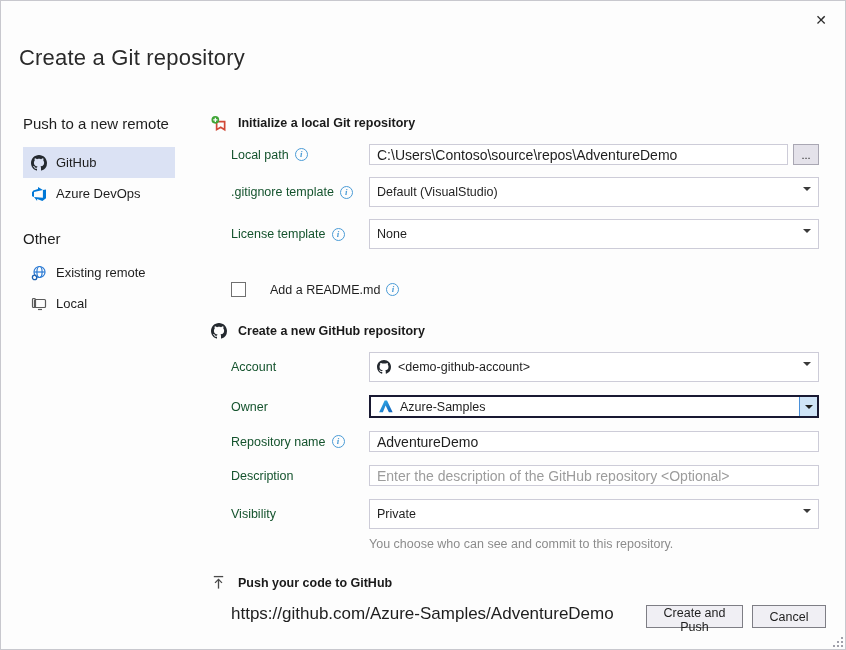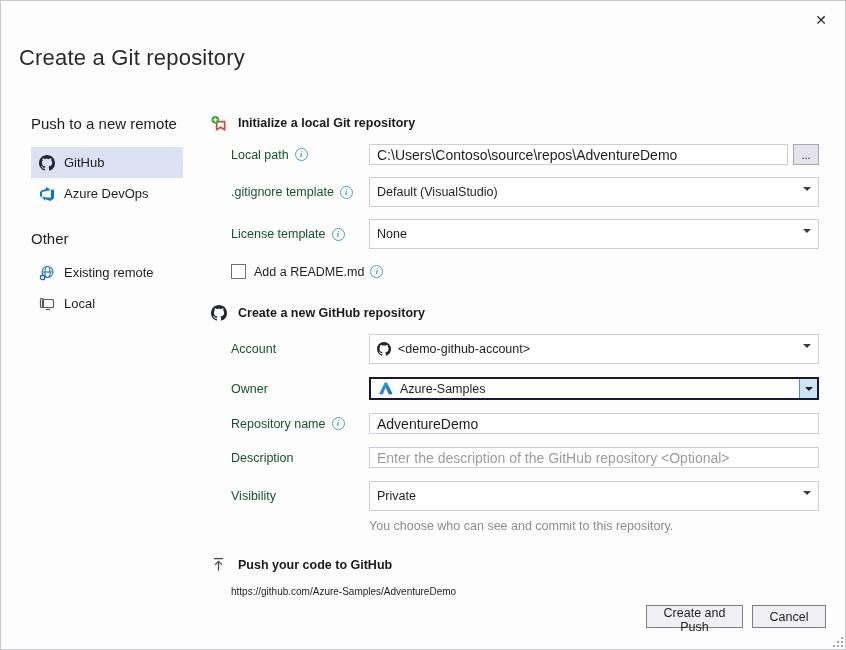--- a/index.html
+++ b/index.html
@@ -14,21 +14,21 @@
   .close-btn {
     position: absolute; top: 8px; right: 12px; width: 24px; height: 22px;
     display: flex; align-items: center; justify-content: center;
     font-size: 14px; color: #2b2b2b; cursor: pointer;
   }
   .title {
     position: absolute; left: 18px; top: 44px;
     font-size: 22px; font-weight: 300; color: #2a2a2a; letter-spacing: .2px;
   }
   
-  .sidebar { position: absolute; left: 30px; top: 114px; width: 152px; }
+  .sidebar { position: absolute; left: 22px; top: 114px; width: 152px; }
   .side-header { font-size: 15px; font-weight: 400; color: #1e1e1e; }
   .side-header.other { margin-top: 21px; }
   .side-list { margin-top: 15px; }
   .side-item {
     height: 31px; display: flex; align-items: center; gap: 9px;
     padding-left: 8px; font-size: 13px; cursor: pointer; border-radius: 0;
   }
   .side-item.selected { background: #dbe2f4; }
   .icon16 { width: 16px; height: 16px; flex: 0 0 16px; display: inline-flex; }
   
@@ -77,28 +77,28 @@
   }
   .combo.focused .dd-btn {
     position: absolute; right: 0; top: 0; width: 18px; height: 19px;
     background: #cfe4f7; border-left: 1px solid #4a90d9;
     display: flex; align-items: center; justify-content: center;
   }
   .combo.focused .dd-btn .caret2 {
     width: 0; height: 0; border-left: 4px solid transparent;
     border-right: 4px solid transparent; border-top: 4px solid #1e1e1e;
   }
-  .checkbox-row { grid-column: 1 / span 2; display: flex; align-items: center; gap: 8px; margin-top: 3px; }
+  .checkbox-row { grid-column: 1 / span 2; display: flex; align-items: center; gap: 24px; margin-top: 21px; }
   .checkbox {
     width: 15px; height: 15px; border: 1px solid #707070; background: #fff; cursor: pointer;
   }
   .cb-label { font-size: 12.5px; display: flex; align-items: center; gap: 6px; }
   .sec-gap { margin-top: 26px; }
   .help-text { grid-column: 2; font-size: 12.5px; color: #8c8c8c; margin-top: -5px; }
-  .url-text { margin-left: 20px; margin-top: 13px; font-size: 10px; color: #1e1e1e; }
+  .url-text { margin-left: 20px; margin-top: 13px; font-size: 17px; color: #1e1e1e; }
   
   .footer-btn {
     position: absolute; bottom: 21px; height: 23px;
     background: #f0eff4; border: 1px solid #7e7e85; font-size: 12.5px;
     color: #1e1e1e; font-family: "Liberation Sans", sans-serif; cursor: pointer;
     padding: 0 5px;
   }
   .btn-create { right: 102px; width: 97px; }
   .btn-cancel { right: 19px; width: 74px; }
   .resize-grip { position: absolute; right: 2px; bottom: 2px; width: 11px; height: 11px; }

